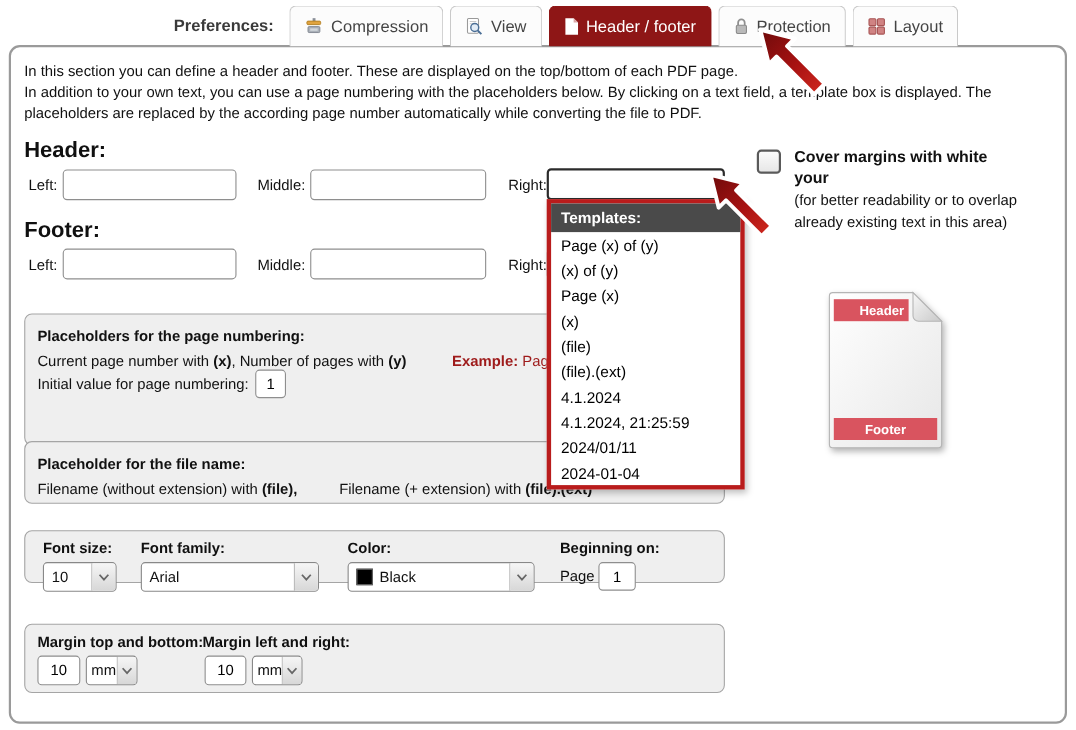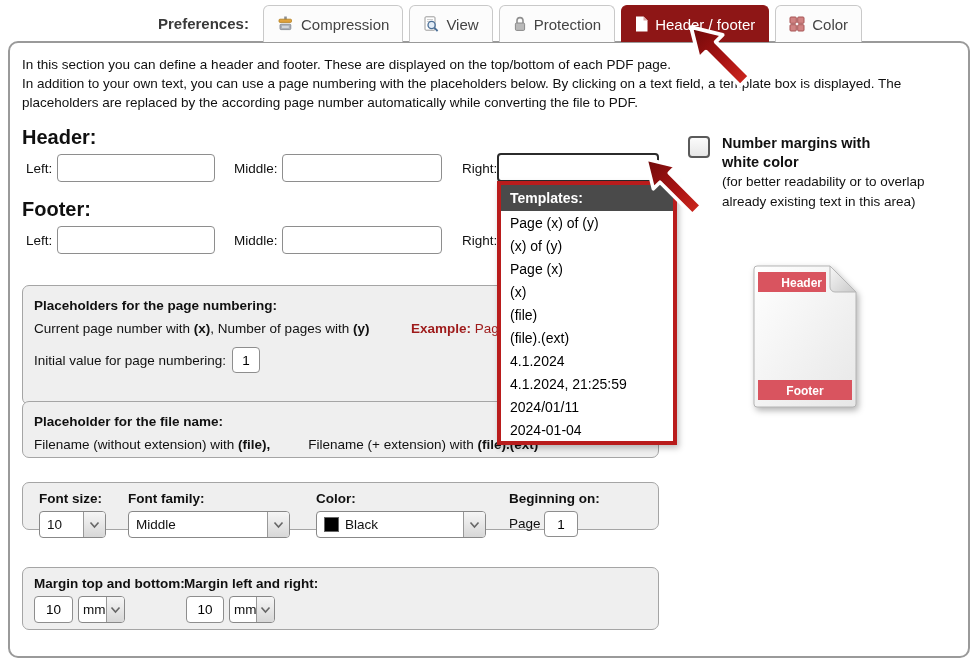--- a/index.html
+++ b/index.html
@@ -34,21 +34,21 @@
   .dropdown .dd-item { font-size:14px; color:#000; padding:2px 9px; height:23px; line-height:21px; cursor:pointer; }
 
   
   .gbox { position:absolute; left:22px; width:637px; background:#efefef;
           border:1px solid #a5a5a5; border-radius:7px; padding:12px 11px; font-size:13.5px; }
   .gbox .gtitle { font-weight:bold; font-size:13.5px; }
   b.ph { font-weight:bold; }
   .num-line { position:relative; margin-top:8px; }
   .example { position:absolute; left:377px; top:0; color:#9e1b1b; white-space:nowrap; }
   .example b { font-weight:bold; }
-  .init-row { margin-top:11px; display:flex; align-items:center; }
+  .init-row { display:flex; align-items:center; }
   .mini { height:26px; border:1px solid #8e8e8e; border-radius:4px; text-align:center;
           font:13.5px "Liberation Sans", sans-serif; background:#fff; }
 
   
   .fsel { position:absolute; display:flex; align-items:stretch; height:27px;
           border:1px solid #888; border-radius:4px; background:#fff; cursor:pointer; }
   .fsel .val { flex:1; display:flex; align-items:center; gap:6px; padding:0 7px; font-size:13.5px; overflow:hidden; white-space:nowrap; }
   .fsel .btn { width:22px; border-left:1px solid #999; background:linear-gradient(#f6f6f6,#d7d7d7);
                display:flex; align-items:center; justify-content:center; border-radius:0 3px 3px 0; }
   .swatch { width:15px; height:15px; border:1px solid #666; flex:0 0 auto; }
@@ -82,42 +82,42 @@
     <div class="tab">
       <svg width="16" height="16" viewBox="0 0 16 16">
         <rect x="2" y="0.8" width="10" height="13.4" rx="1" fill="#fff" stroke="#9a9a9a"></rect>
         <line x1="4" y1="3.6" x2="10" y2="3.6" stroke="#c9c9c9"></line>
         <line x1="4" y1="5.6" x2="10" y2="5.6" stroke="#c9c9c9"></line>
         <circle cx="8.6" cy="9" r="3.6" fill="rgba(214,228,242,.7)" stroke="#4a6e96" stroke-width="1.3"></circle>
         <line x1="11.4" y1="11.8" x2="14.6" y2="15" stroke="#4a6e96" stroke-width="1.8"></line>
       </svg>
       <span>View</span>
     </div>
-    <div class="tab">
-      <svg width="14" height="16" viewBox="0 0 14 16">
-        <path d="M4,7 V4.6 a3,3 0 0 1 6,0 V7" fill="none" stroke="#8f8f8f" stroke-width="1.6"></path>
-        <rect x="2.4" y="7" width="9.2" height="7.4" rx="1.2" fill="#b9b9b9" stroke="#8a8a8a"></rect>
-      </svg>
-      <span>Protection</span>
-    </div>
     <div class="tab active">
       <svg width="13" height="16" viewBox="0 0 13 16">
         <path d="M1,0.5 h7.5 l4,4 v11 h-11.5 z" fill="#fff"></path>
         <path d="M8.5,0.5 l4,4 h-4 z" fill="#dba6a6"></path>
       </svg>
       <span>Header / footer</span>
+    </div>
+    <div class="tab">
+      <svg width="14" height="16" viewBox="0 0 14 16">
+        <path d="M4,7 V4.6 a3,3 0 0 1 6,0 V7" fill="none" stroke="#8f8f8f" stroke-width="1.6"></path>
+        <rect x="2.4" y="7" width="9.2" height="7.4" rx="1.2" fill="#b9b9b9" stroke="#8a8a8a"></rect>
+      </svg>
+      <span>Protection</span>
     </div>
     <div class="tab">
       <svg width="16" height="16" viewBox="0 0 16 16">
         <rect x="1" y="1" width="6.3" height="6.3" rx="1" fill="#d08383" stroke="#a85555"></rect>
         <rect x="8.7" y="1" width="6.3" height="6.3" rx="1" fill="#d08383" stroke="#a85555"></rect>
         <rect x="1" y="8.7" width="6.3" height="6.3" rx="1" fill="#d08383" stroke="#a85555"></rect>
         <rect x="8.7" y="8.7" width="6.3" height="6.3" rx="1" fill="#d08383" stroke="#a85555"></rect>
       </svg>
-      <span>Color</span>
+      <span>Layout</span>
     </div>
   </div>
 
   <div class="panel"></div>
 
   <div class="intro">
     <div>In this section you can define a header and footer. These are displayed on the top/bottom of each PDF page.</div>
     <div>In addition to your own text, you can use a page numbering with the placeholders below. By clicking on a text field, a template box is displayed. The placeholders are replaced by the according page number automatically while converting the file to PDF.</div>
   </div>
 
@@ -161,21 +161,21 @@
     <div class="fsel" style="left:16px; top:28px; width:67px;">
       <span class="val">10</span>
       <span class="btn">
           <svg width="11" height="8">
             <polyline points="1.5,1.5 5.5,6 9.5,1.5" fill="none" stroke="#666" stroke-width="1.6"></polyline>
           </svg>
         </span>
     </div>
     <div class="flabel" style="left:105px; top:8px; font-weight:bold;">Font family:</div>
     <div class="fsel" style="left:105px; top:28px; width:162px;">
-      <span class="val">Middle</span>
+      <span class="val">Arial</span>
       <span class="btn">
           <svg width="11" height="8">
             <polyline points="1.5,1.5 5.5,6 9.5,1.5" fill="none" stroke="#666" stroke-width="1.6"></polyline>
           </svg>
         </span>
     </div>
     <div class="flabel" style="left:293px; top:8px; font-weight:bold;">Color:</div>
     <div class="fsel" style="left:293px; top:28px; width:170px;">
       <span class="val">
           <span class="swatch" style="background-color: rgb(0, 0, 0);"></span>
@@ -223,21 +223,21 @@
     <div class="dd-item">(x)</div>
     <div class="dd-item">(file)</div>
     <div class="dd-item">(file).(ext)</div>
     <div class="dd-item">4.1.2024</div>
     <div class="dd-item">4.1.2024, 21:25:59</div>
     <div class="dd-item">2024/01/11</div>
     <div class="dd-item">2024-01-04</div>
   </div>
 
   <div class="chk"></div>
-  <div class="cover-label">Number margins with white color</div>
+  <div class="cover-label">Cover margins with white your</div>
   <div class="cover-note">(for better readability or to overlap already existing text in this area)</div>
 
   <svg class="preview" width="114" height="148" viewBox="0 0 114 148">
     <defs>
       <linearGradient id="pg" x1="0" y1="0" x2="1" y2="1">
         <stop offset="0" stop-color="#ffffff"></stop>
           <stop offset="1" stop-color="#e7e7e7"></stop>
       </linearGradient>
       <linearGradient id="fd" x1="0" y1="0" x2="1" y2="1">
         <stop offset="0" stop-color="#f7f7f7"></stop>

